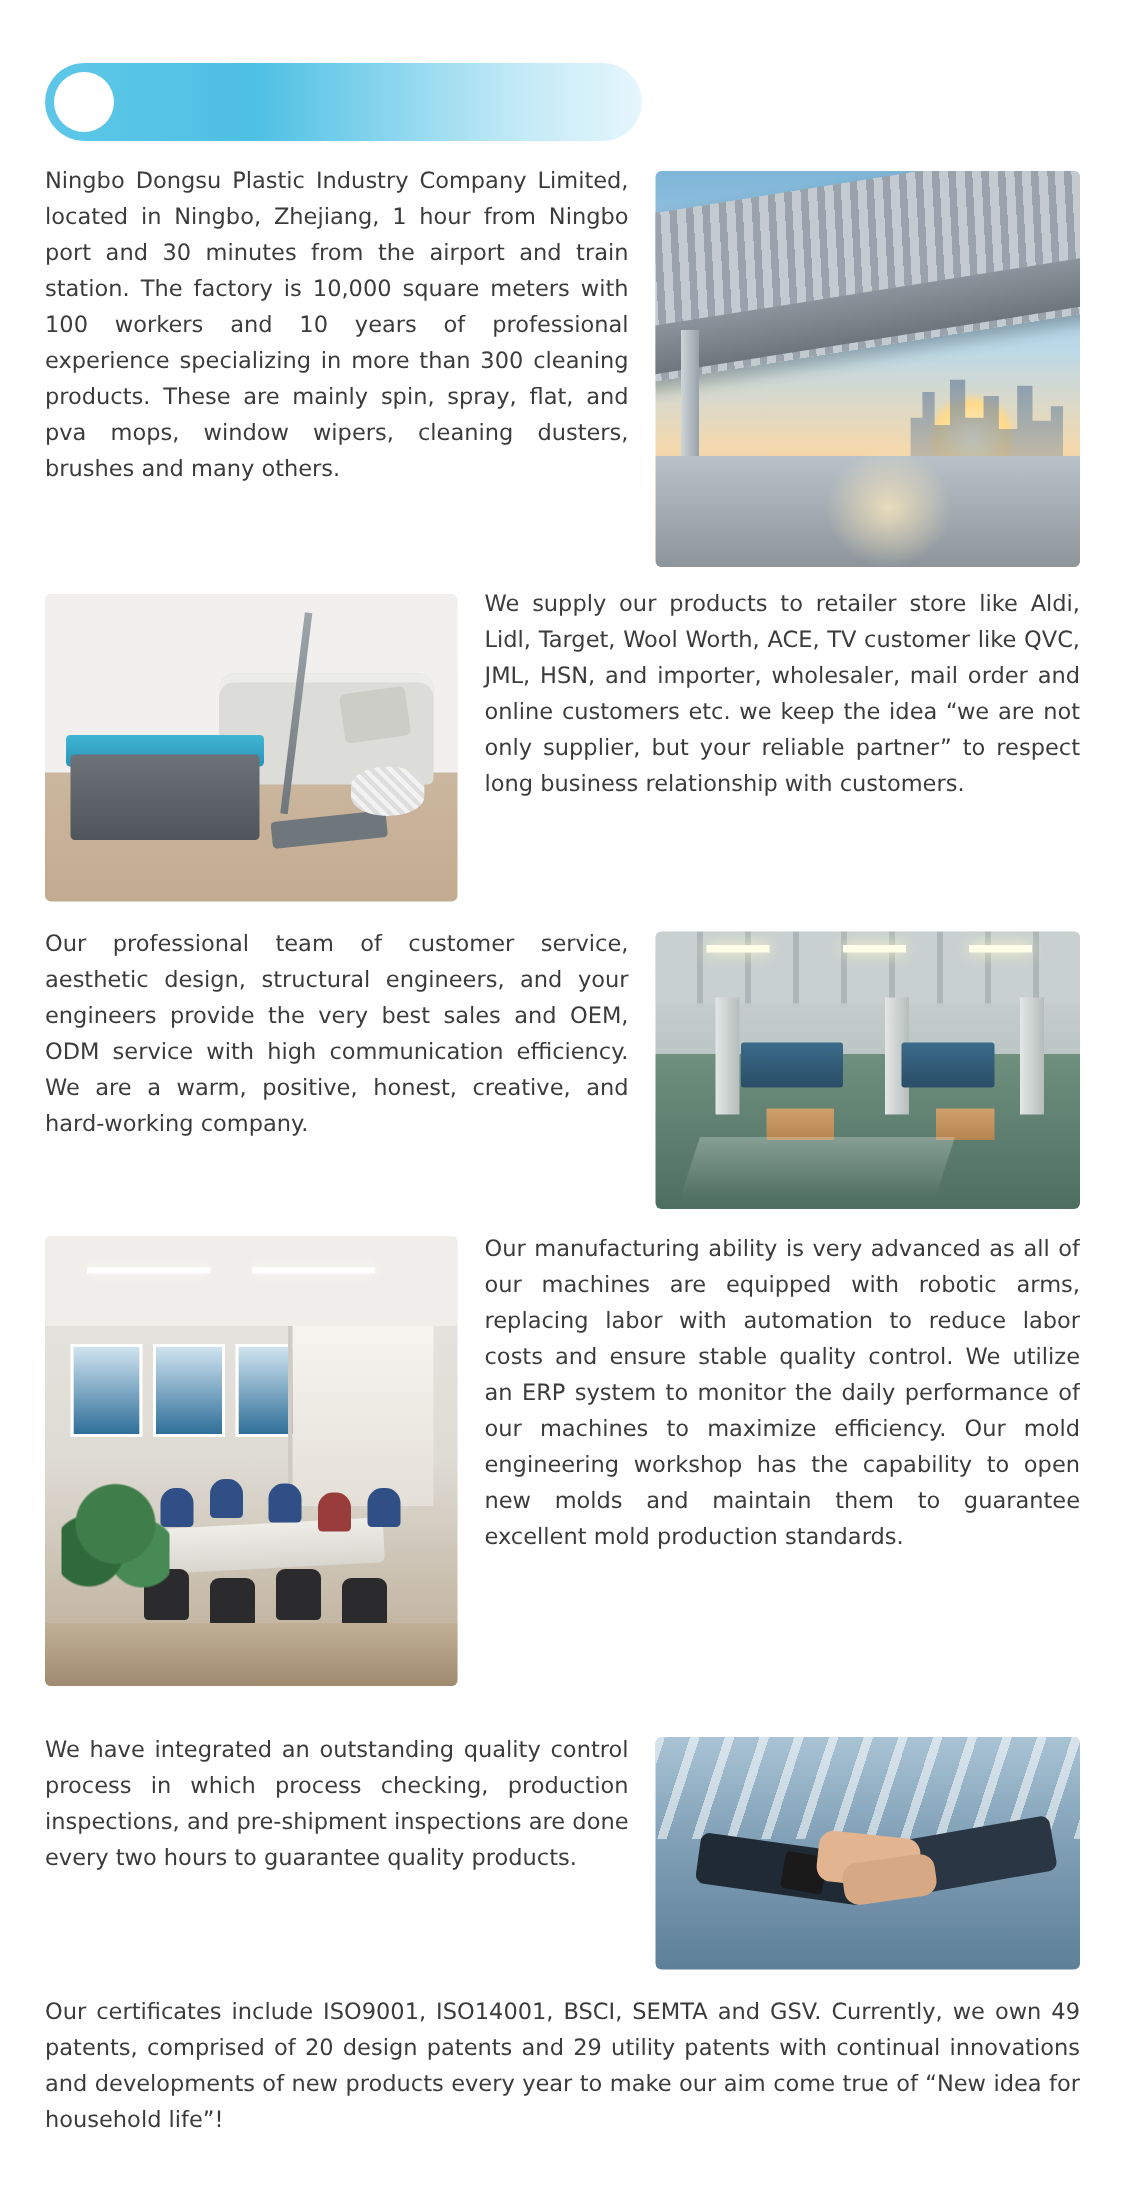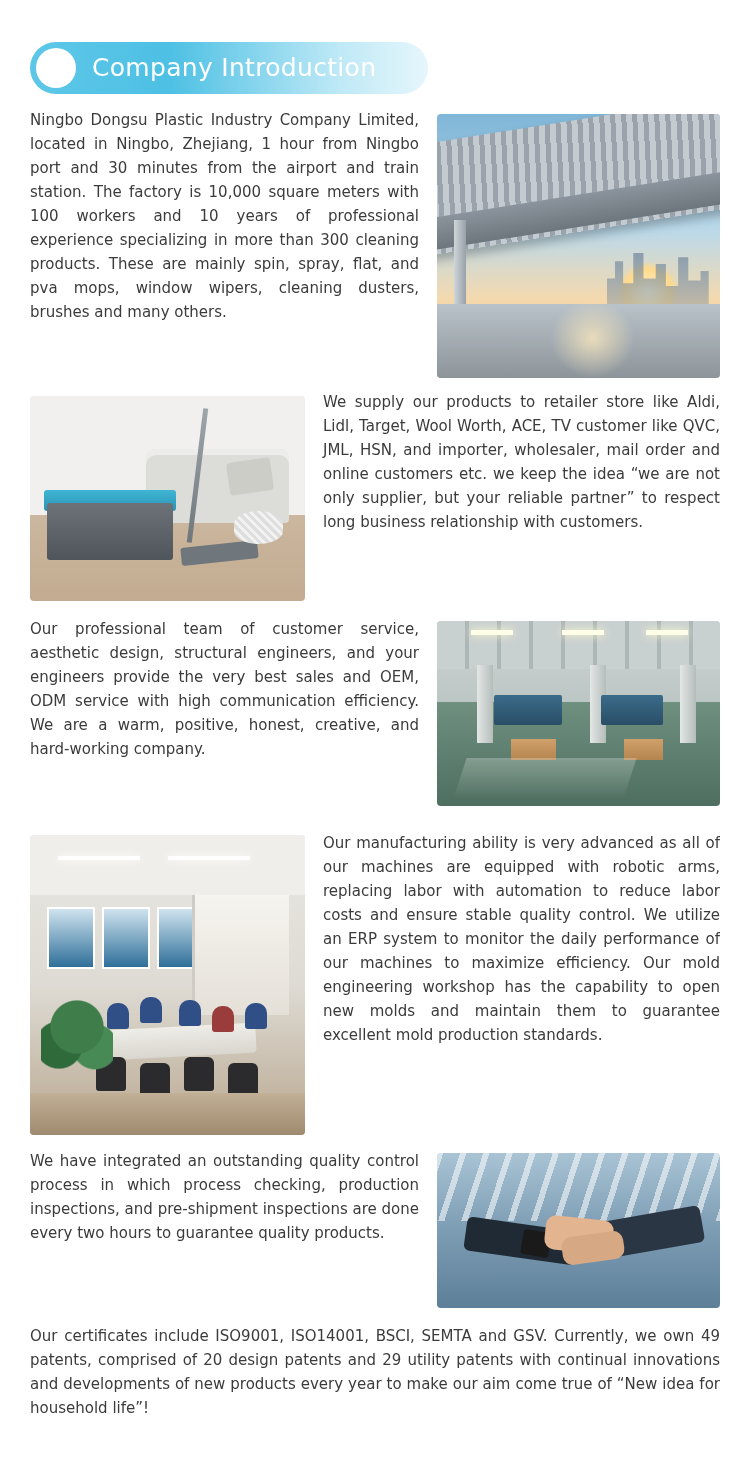--- a/index.html
+++ b/index.html
@@ -99,30 +99,30 @@
   
   .sec3 { margin-top: 10px; clear: both; }
   .sec3 .img {
     float: right;
     width: 283px;
     height: 185px;
     margin: 4px 0 6px 18px;
   }
 
   
-  .sec4 { margin-top: 19px; clear: both; }
+  .sec4 { margin-top: 8px; clear: both; }
   .sec4 .img {
     float: left;
     width: 275px;
     height: 300px;
     margin: 4px 18px 6px 0;
   }
 
   
-  .sec5 { margin-top: 8px; clear: both; }
+  .sec5 { margin-top: 24px; clear: both; }
   .sec5 .img {
     float: right;
     width: 283px;
     height: 155px;
     margin: 4px 0 6px 18px;
   }
 
   
   .sec6 { margin-top: 10px; clear: both; }
 
@@ -290,21 +290,20 @@
   }
 </style>
 </head>
 <body>
 
 <div class="page">
 
   <div class="header">
     <div class="header-pill"></div>
     <div class="header-circle"></div>
-    <div class="header-title">Company Introduction</div>
   </div>
 
   <div class="block sec1 clearfix">
     <div class="img img1">
       <div class="ph roof"></div>
       <div class="ph roof2"></div>
       <div class="ph sky-sun"></div>
       <div class="ph city"></div>
       <div class="ph pillar"></div>
       <div class="ph ground"></div>

